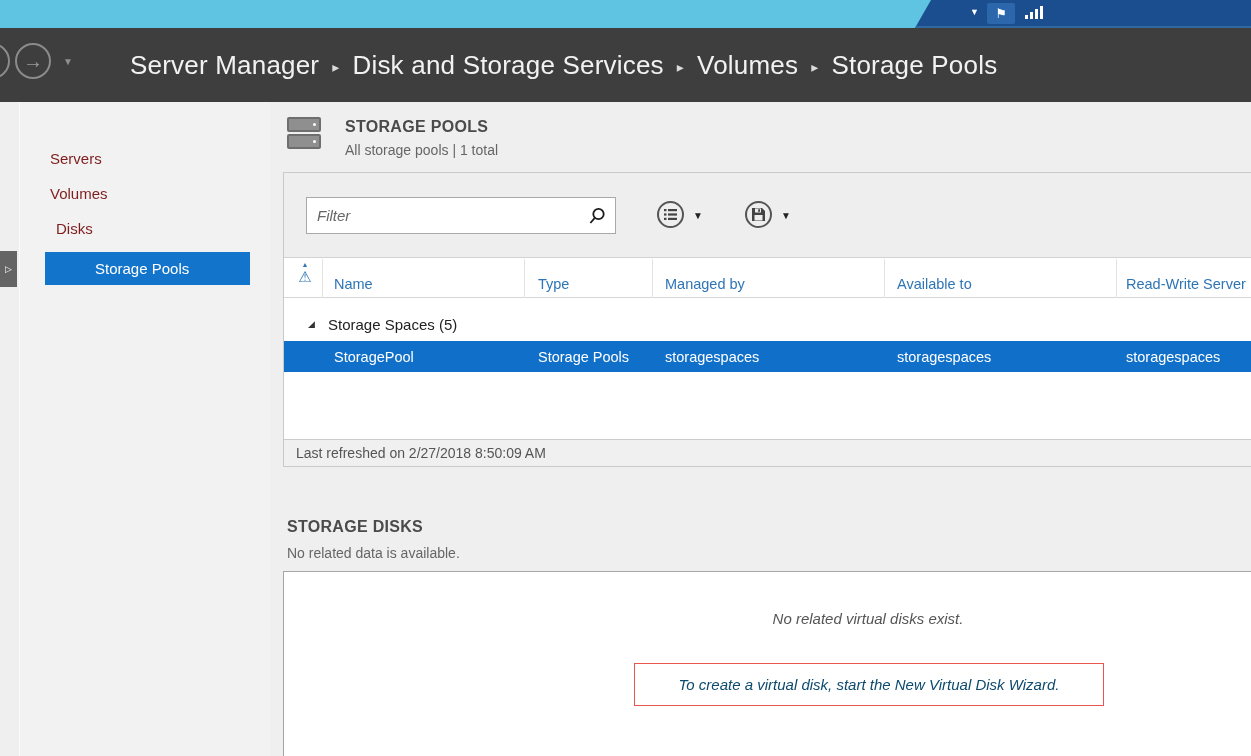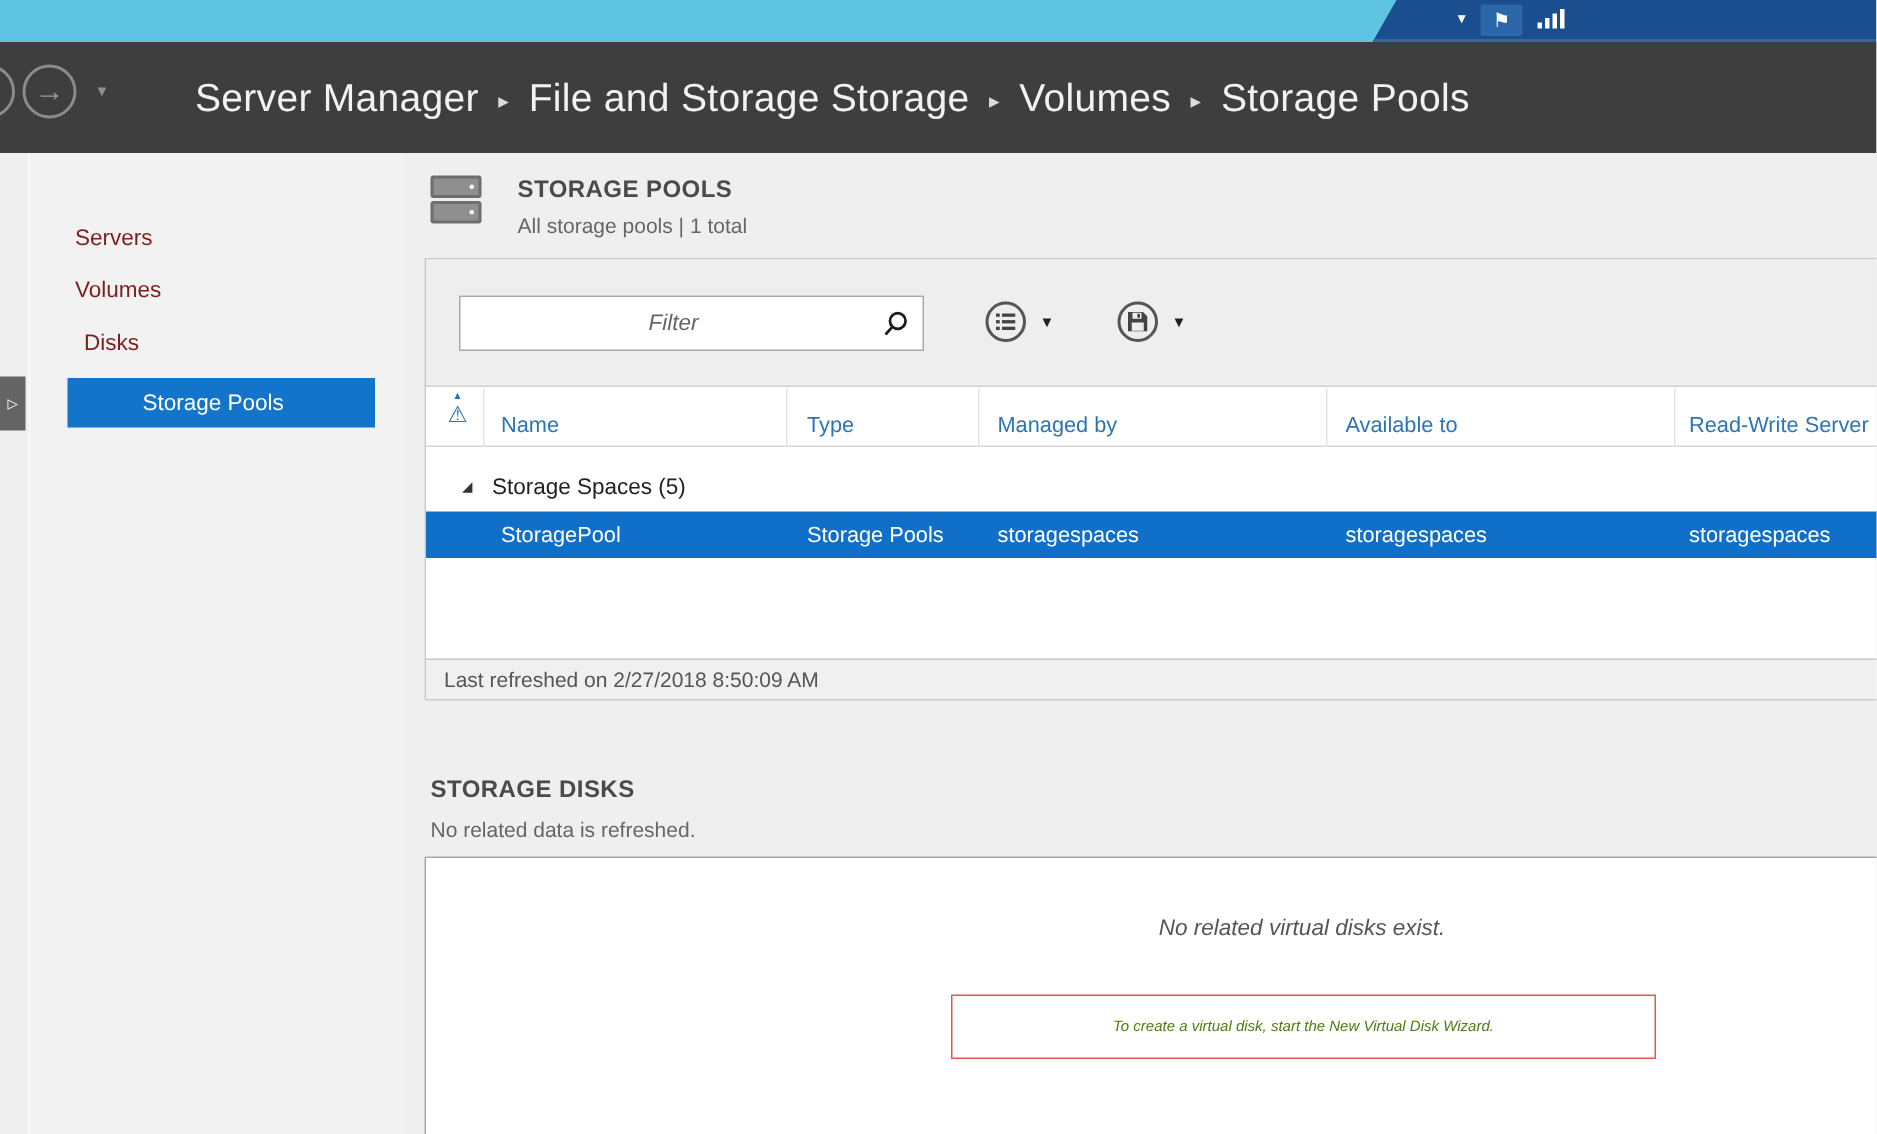--- a/index.html
+++ b/index.html
@@ -46,21 +46,21 @@
   .sp-icon .box i { position:absolute; right:3px; top:4px; width:3px; height:3px; background:#fff; border-radius:50%; }
   .sp-title { position:absolute; left:62px; top:6px; font-size:16px; font-weight:bold; color:#4a4a4a; letter-spacing:0.3px; }
   .sp-sub { position:absolute; left:62px; top:30px; font-size:14px; color:#666; white-space:nowrap; }
 
   .table-card { position:absolute; left:283px; top:172px; width:1170px; height:295px; background:#fff;
                 border:1px solid #c9c9c9; }
   .toolbar { position:absolute; left:0; top:0; width:100%; height:85px; background:#eeeeee; border-bottom:1px solid #d2d2d2; }
   .filter-box { position:absolute; left:22px; top:24px; width:310px; height:37px; background:#fff;
                 border:1px solid #a9a9a9; }
   .filter-box input { position:absolute; inset:0; border:0; outline:none; width:100%; height:100%;
-                padding:0 34px 0 10px; font-family:"Liberation Sans",sans-serif; font-size:15px; color:#be185d; background:transparent;text-align:center; }
+                padding:0 34px 0 10px; font-family:"Liberation Sans",sans-serif; font-size:15px; color:#be185d; background:transparent; }
   .filter-box input::placeholder { font-style:italic; color:#666; opacity:1; }
   .mag { position:absolute; right:8px; top:8px; width:20px; height:20px; }
   .circle-btn { position:absolute; top:28px; width:27px; height:27px; border:2px solid #555; border-radius:50%;
                 background:transparent; display:flex; align-items:center; justify-content:center; }
   .drop-arrow { position:absolute; top:37px; color:#222; font-size:10px; }
 
   .thead { position:absolute; left:0; top:86px; width:100%; height:39px; border-bottom:1px solid #d6d6d6; }
   .hcell { position:absolute; top:0; height:49px; display:flex; align-items:center; font-size:14.5px; color:#2e75b6; white-space:nowrap; }
   .vsep { position:absolute; top:86px; height:39px; width:1px; background:#e3e3e3; }
   .warn-stack { position:absolute; left:8px; top:2px; width:26px; height:36px; text-align:center; color:#2e75b6; }
@@ -79,21 +79,21 @@
 
   
   .vd-title { position:absolute; left:287px; top:518px; font-size:16px; font-weight:bold; color:#4a4a4a; letter-spacing:0.3px; }
   .vd-sub { position:absolute; left:287px; top:545px; font-size:14px; color:#666; }
   .vd-panel { position:absolute; left:283px; top:571px; width:1170px; height:240px; background:#fff;
               border:1px solid #a6a6a6; }
   .vd-empty { position:absolute; left:0; top:38px; width:100%; text-align:center; font-style:italic;
               font-size:15px; color:#555; }
   .vd-wizard-box { position:absolute; left:350px; top:91px; width:470px; height:43px; border:1.5px solid #e8554d;
                    display:flex; align-items:center; justify-content:center; background:#fff; }
-  .vd-wizard-link { font-style:italic; font-size:10px; color:#4d7c0f; white-space:nowrap; }
+  .vd-wizard-link { font-style:italic; font-size:15px; color:#0c4a6e; white-space:nowrap; }
 
   svg { display:block; }
 </style>
 </head>
 <body>
 
 <div id="screen">
 
   <div class="topbar">
     <div class="tray">
@@ -108,21 +108,21 @@
     </div>
   </div>
 
   <div class="appheader">
     <div class="nav-circle nav-back"></div>
     <div class="nav-circle nav-fwd">→</div>
     <div class="nav-drop">▼</div>
     <div class="breadcrumb">
       <span>Server Manager</span>
       <span class="crumb-sep">▸</span>
-      <span>File and Storage Storage</span>
+      <span>Disk and Storage Services</span>
       <span class="crumb-sep">▸</span>
       <span>Volumes</span>
       <span class="crumb-sep">▸</span>
       <span>Storage Pools</span>
     </div>
   </div>
 
   <div class="sidebar-line"></div>
   <div class="sidebar">
     <div class="side-item" style="left:30px; top:48px;">Servers</div>
@@ -212,21 +212,21 @@
       <div class="rcell" style="left:254px;">Storage Pools</div>
       <div class="rcell" style="left:381px;">storagespaces</div>
       <div class="rcell" style="left:613px;">storagespaces</div>
       <div class="rcell" style="left:842px;">storagespaces</div>
     </div>
 
     <div class="statusbar">Last refreshed on 2/27/2018 8:50:09 AM</div>
   </div>
 
   <div class="vd-title">STORAGE DISKS</div>
-  <div class="vd-sub">No related data is refreshed.</div>
+  <div class="vd-sub">No related data is available.</div>
 
   <div class="vd-panel">
     <div class="vd-empty">No related virtual disks exist.</div>
     <div class="vd-wizard-box">
       <span class="vd-wizard-link">To create a virtual disk, start the New Virtual Disk Wizard.</span>
     </div>
   </div>
 
 </div>
 

